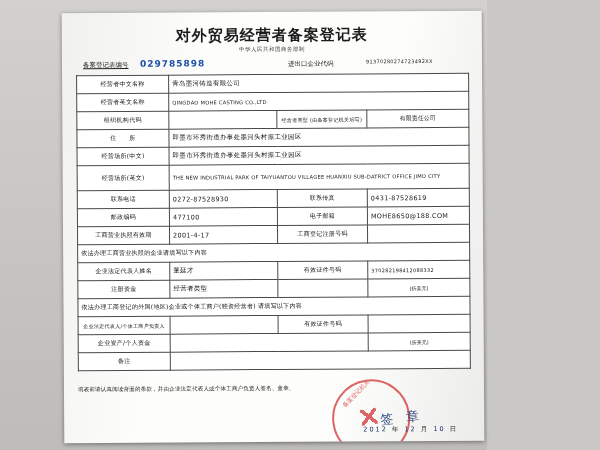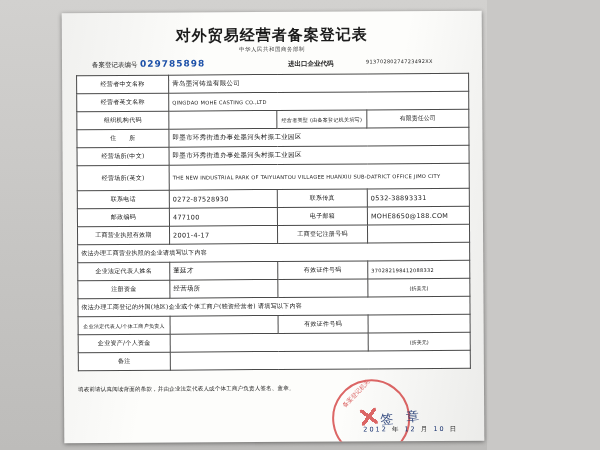--- a/index.html
+++ b/index.html
@@ -30,27 +30,27 @@
     font-size:15px;font-weight:bold;color:#1b1b1b;letter-spacing:1px;
   }
   .subtitle{
     position:absolute;left:0;right:0;top:34px;text-align:center;
     font-size:5.5px;color:#444;letter-spacing:.5px;
   }
   .regno-row{
     position:absolute;left:14px;top:46px;width:392px;height:14px;
     font-size:6.5px;color:#222;
   }
-  .regno-label{position:absolute;left:16px;top:2px;}
+  .regno-label{position:absolute;left:7px;top:2px;text-decoration:underline;}
   .regno-val{
     position:absolute;left:58px;top:0px;font-size:9px;color:#1b4fa8;
     font-weight:bold;letter-spacing:1px;
     border-bottom:1px solid #333;padding:0 6px 11px 6px;
   }
-  .rt-label{position:absolute;left:212px;top:2px;font-weight:bold;}
+  .rt-label{position:absolute;left:212px;top:2px;}
   .rt-val{position:absolute;left:290px;top:1px;font-size:5px;color:#2b2b2b;letter-spacing:.3px;}
 
   table.form{
     position:absolute;left:14px;top:62px;width:392px;
     border-collapse:collapse;table-layout:fixed;
     font-size:6px;color:#141414;
   }
   table.form td{
     border:1px solid #4a4a4a;
     padding:2px 3px;height:13px;vertical-align:middle;
@@ -148,21 +148,21 @@
 
       <tr>
         <td class="lbl">经营场所(英文)</td>
         <td class="val en" colspan="3" style="height:20px">THE NEW INDUSTRIAL PARK OF TAIYUANTOU VILLAGEE HUANXIU SUB-DATRICT OFFICE JIMO CITY</td>
       </tr>
 
       <tr>
         <td class="lbl">联系电话</td>
         <td class="val hand">0272-87528930</td>
         <td class="lbl">联系传真</td>
-        <td class="val hand">0532-38893331</td>
+        <td class="val hand">0431-87528619</td>
       </tr>
 
       <tr>
         <td class="lbl">邮政编码</td>
         <td class="val hand">477100</td>
         <td class="lbl">电子邮箱</td>
         <td class="val hand">MOHE8650@188.COM</td>
       </tr>
 
       <tr>
@@ -178,21 +178,21 @@
 
       <tr>
         <td class="lbl">企业法定代表人姓名</td>
         <td class="val hand">董延才</td>
         <td class="lbl">有效证件号码</td>
         <td class="val hand small">370282198412088332</td>
       </tr>
 
       <tr>
         <td class="lbl">注册资金</td>
-        <td class="val hand">经营场所</td>
+        <td class="val hand">经营者类型</td>
         <td class="val"></td>
         <td class="val centered small">(折美元)</td>
       </tr>
 
       <tr>
         <td class="sec" colspan="4">依法办理工商登记的外国(地区)企业或个体工商户(独资经营者) 请填写以下内容</td>
       </tr>
 
       <tr>
         <td class="lbl small">企业法定代表人/个体工商户负责人</td>

